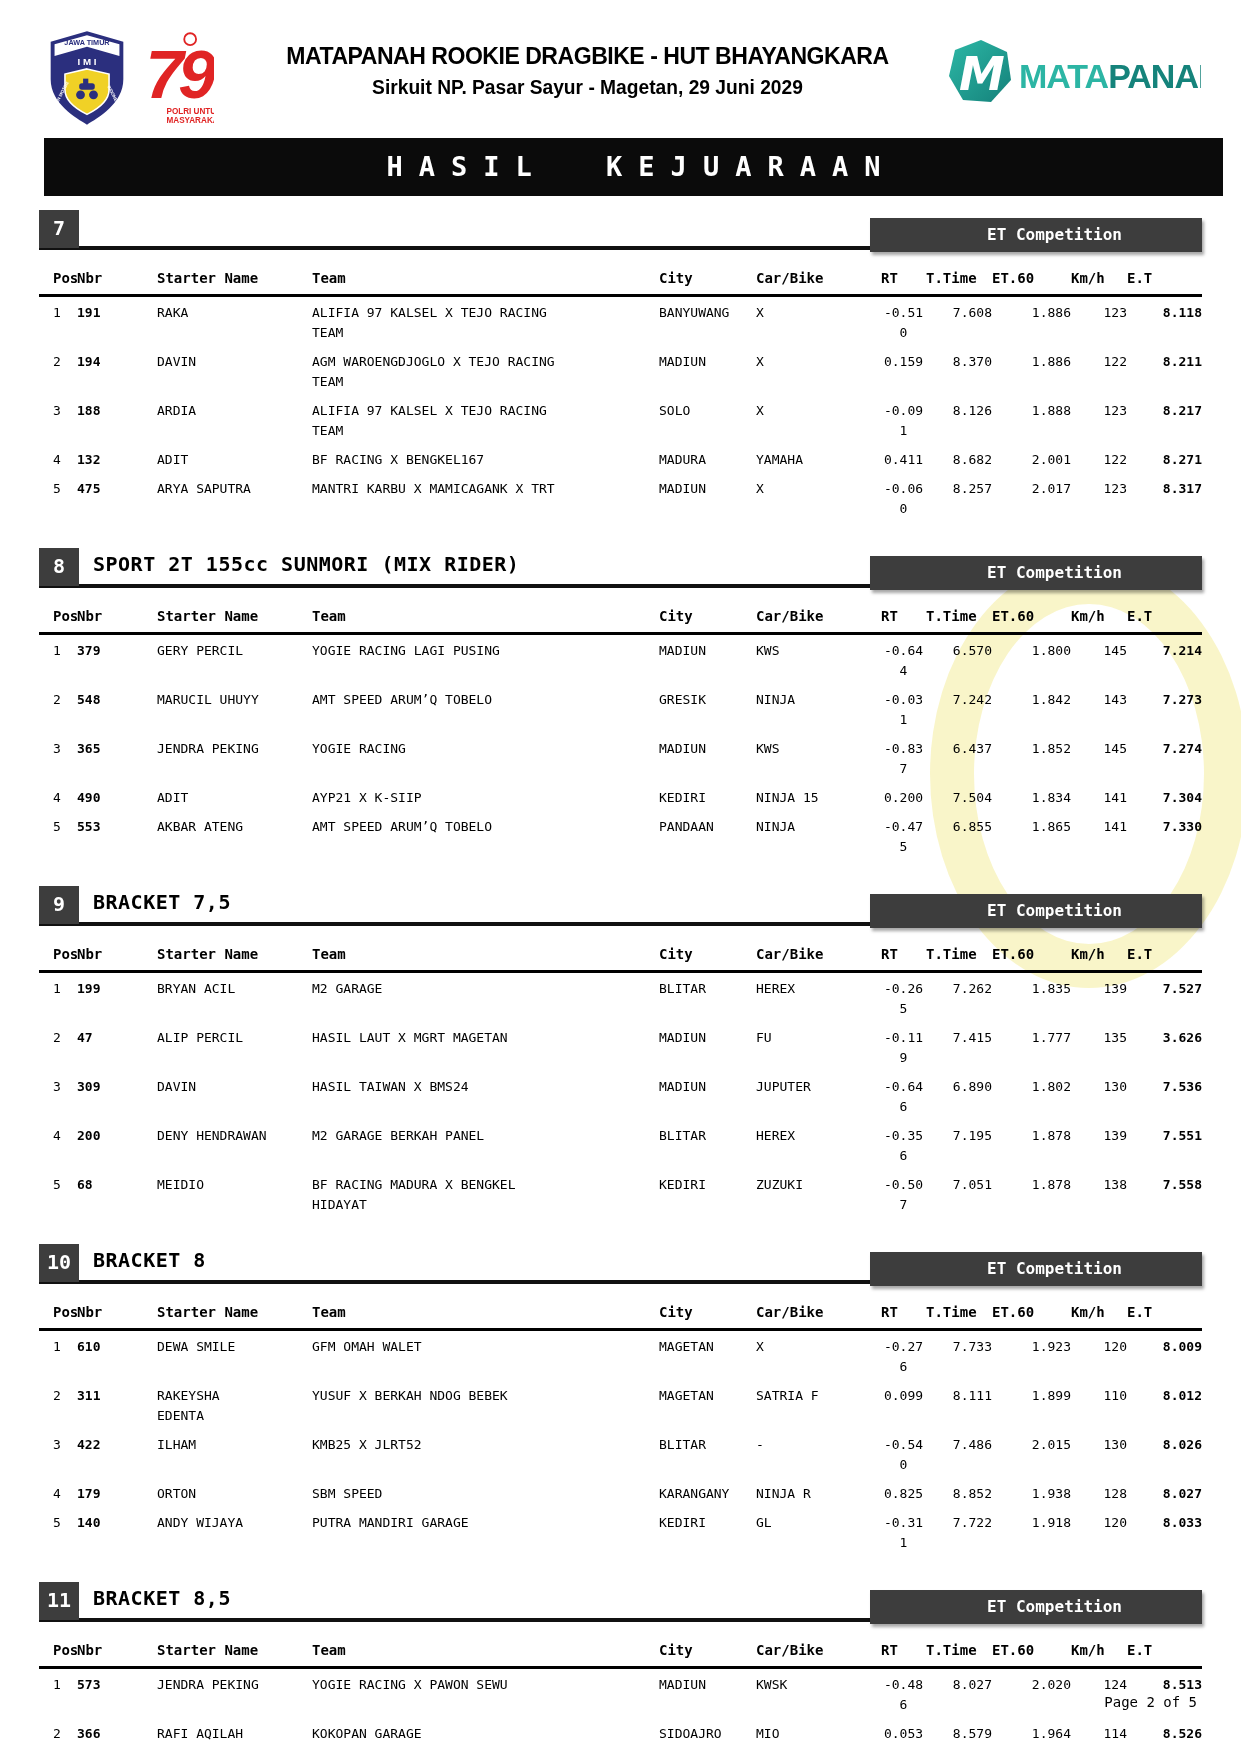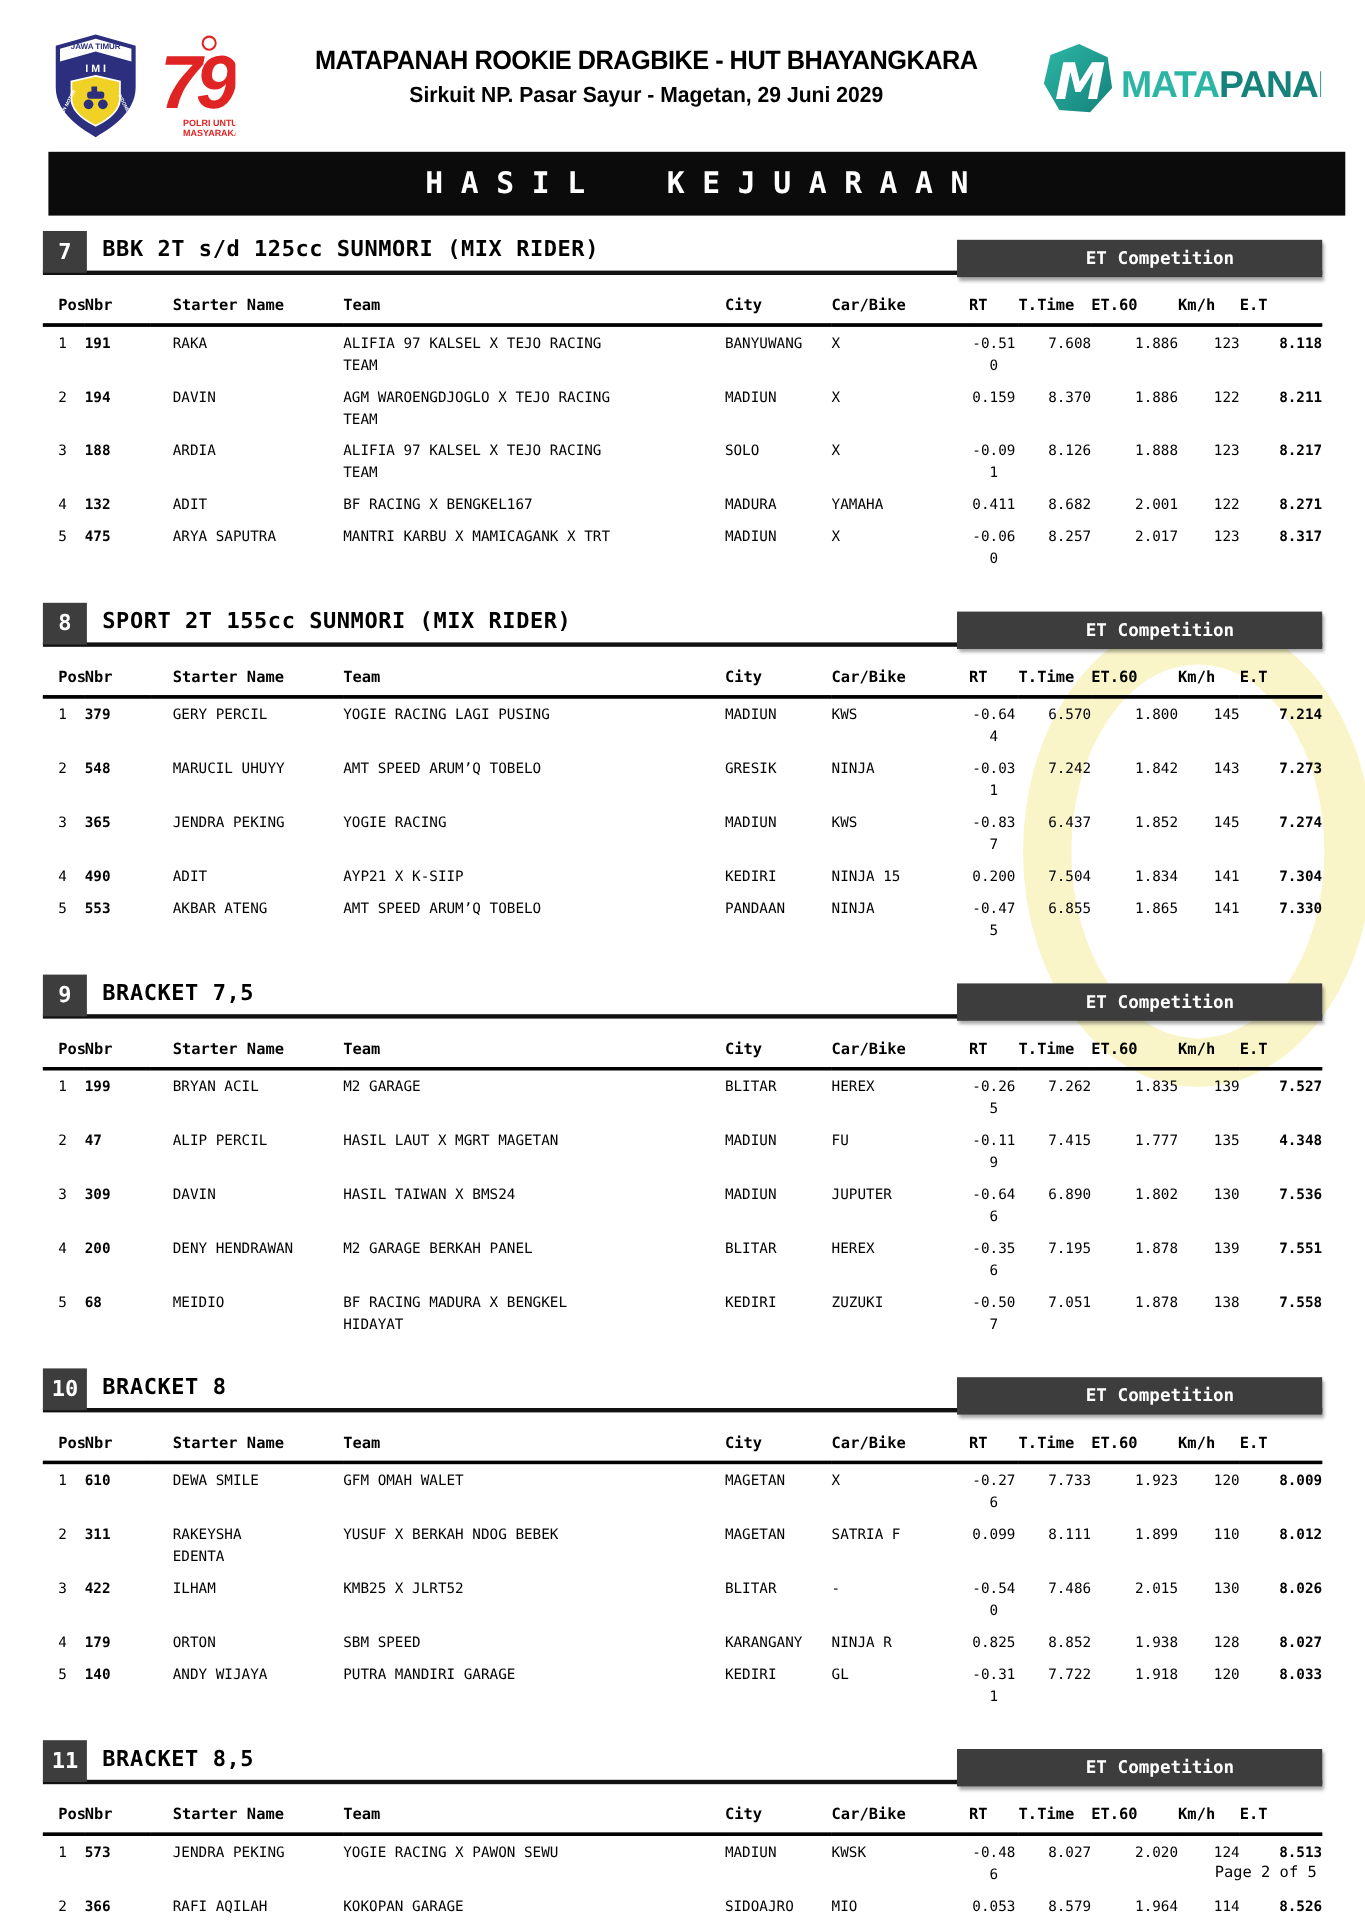--- a/index.html
+++ b/index.html
@@ -117,21 +117,20 @@
         </svg>
       </div>
     </div>
 
     <div class="banner">HASIL KEJUARAAN</div>
 
     <div class="sections">
   <section class="race-section">
     <div class="sec-head">
       <span class="sec-num">7</span>
-      <span class="sec-title">BBK 2T s/d 125cc SUNMORI (MIX RIDER)</span>
       <span class="sec-badge">ET Competition</span>
     </div>
     <table class="results">
       <colgroup>
               <col style="width: 38px;">
               <col style="width: 60px;">
               <col style="width: 175px;">
               <col style="width: 347px;">
               <col style="width: 97px;">
               <col style="width: 125px;">
@@ -384,21 +383,21 @@
                 <td class="c0">2</td>
                 <td class="c1">47</td>
                 <td class="c2">ALIP PERCIL</td>
                 <td class="c3">HASIL LAUT X MGRT MAGETAN</td>
                 <td class="c4">MADIUN</td>
                 <td class="c5">FU</td>
                 <td class="c6">-0.119</td>
                 <td class="c7">7.415</td>
                 <td class="c8">1.777</td>
                 <td class="c9">135</td>
-                <td class="c10">4.348</td>
+                <td class="c10">3.626</td>
               </tr>
               <tr>
                 <td class="c0">3</td>
                 <td class="c1">309</td>
                 <td class="c2">DAVIN</td>
                 <td class="c3">HASIL TAIWAN X BMS24</td>
                 <td class="c4">MADIUN</td>
                 <td class="c5">JUPUTER</td>
                 <td class="c6">-0.646</td>
                 <td class="c7">6.890</td>

